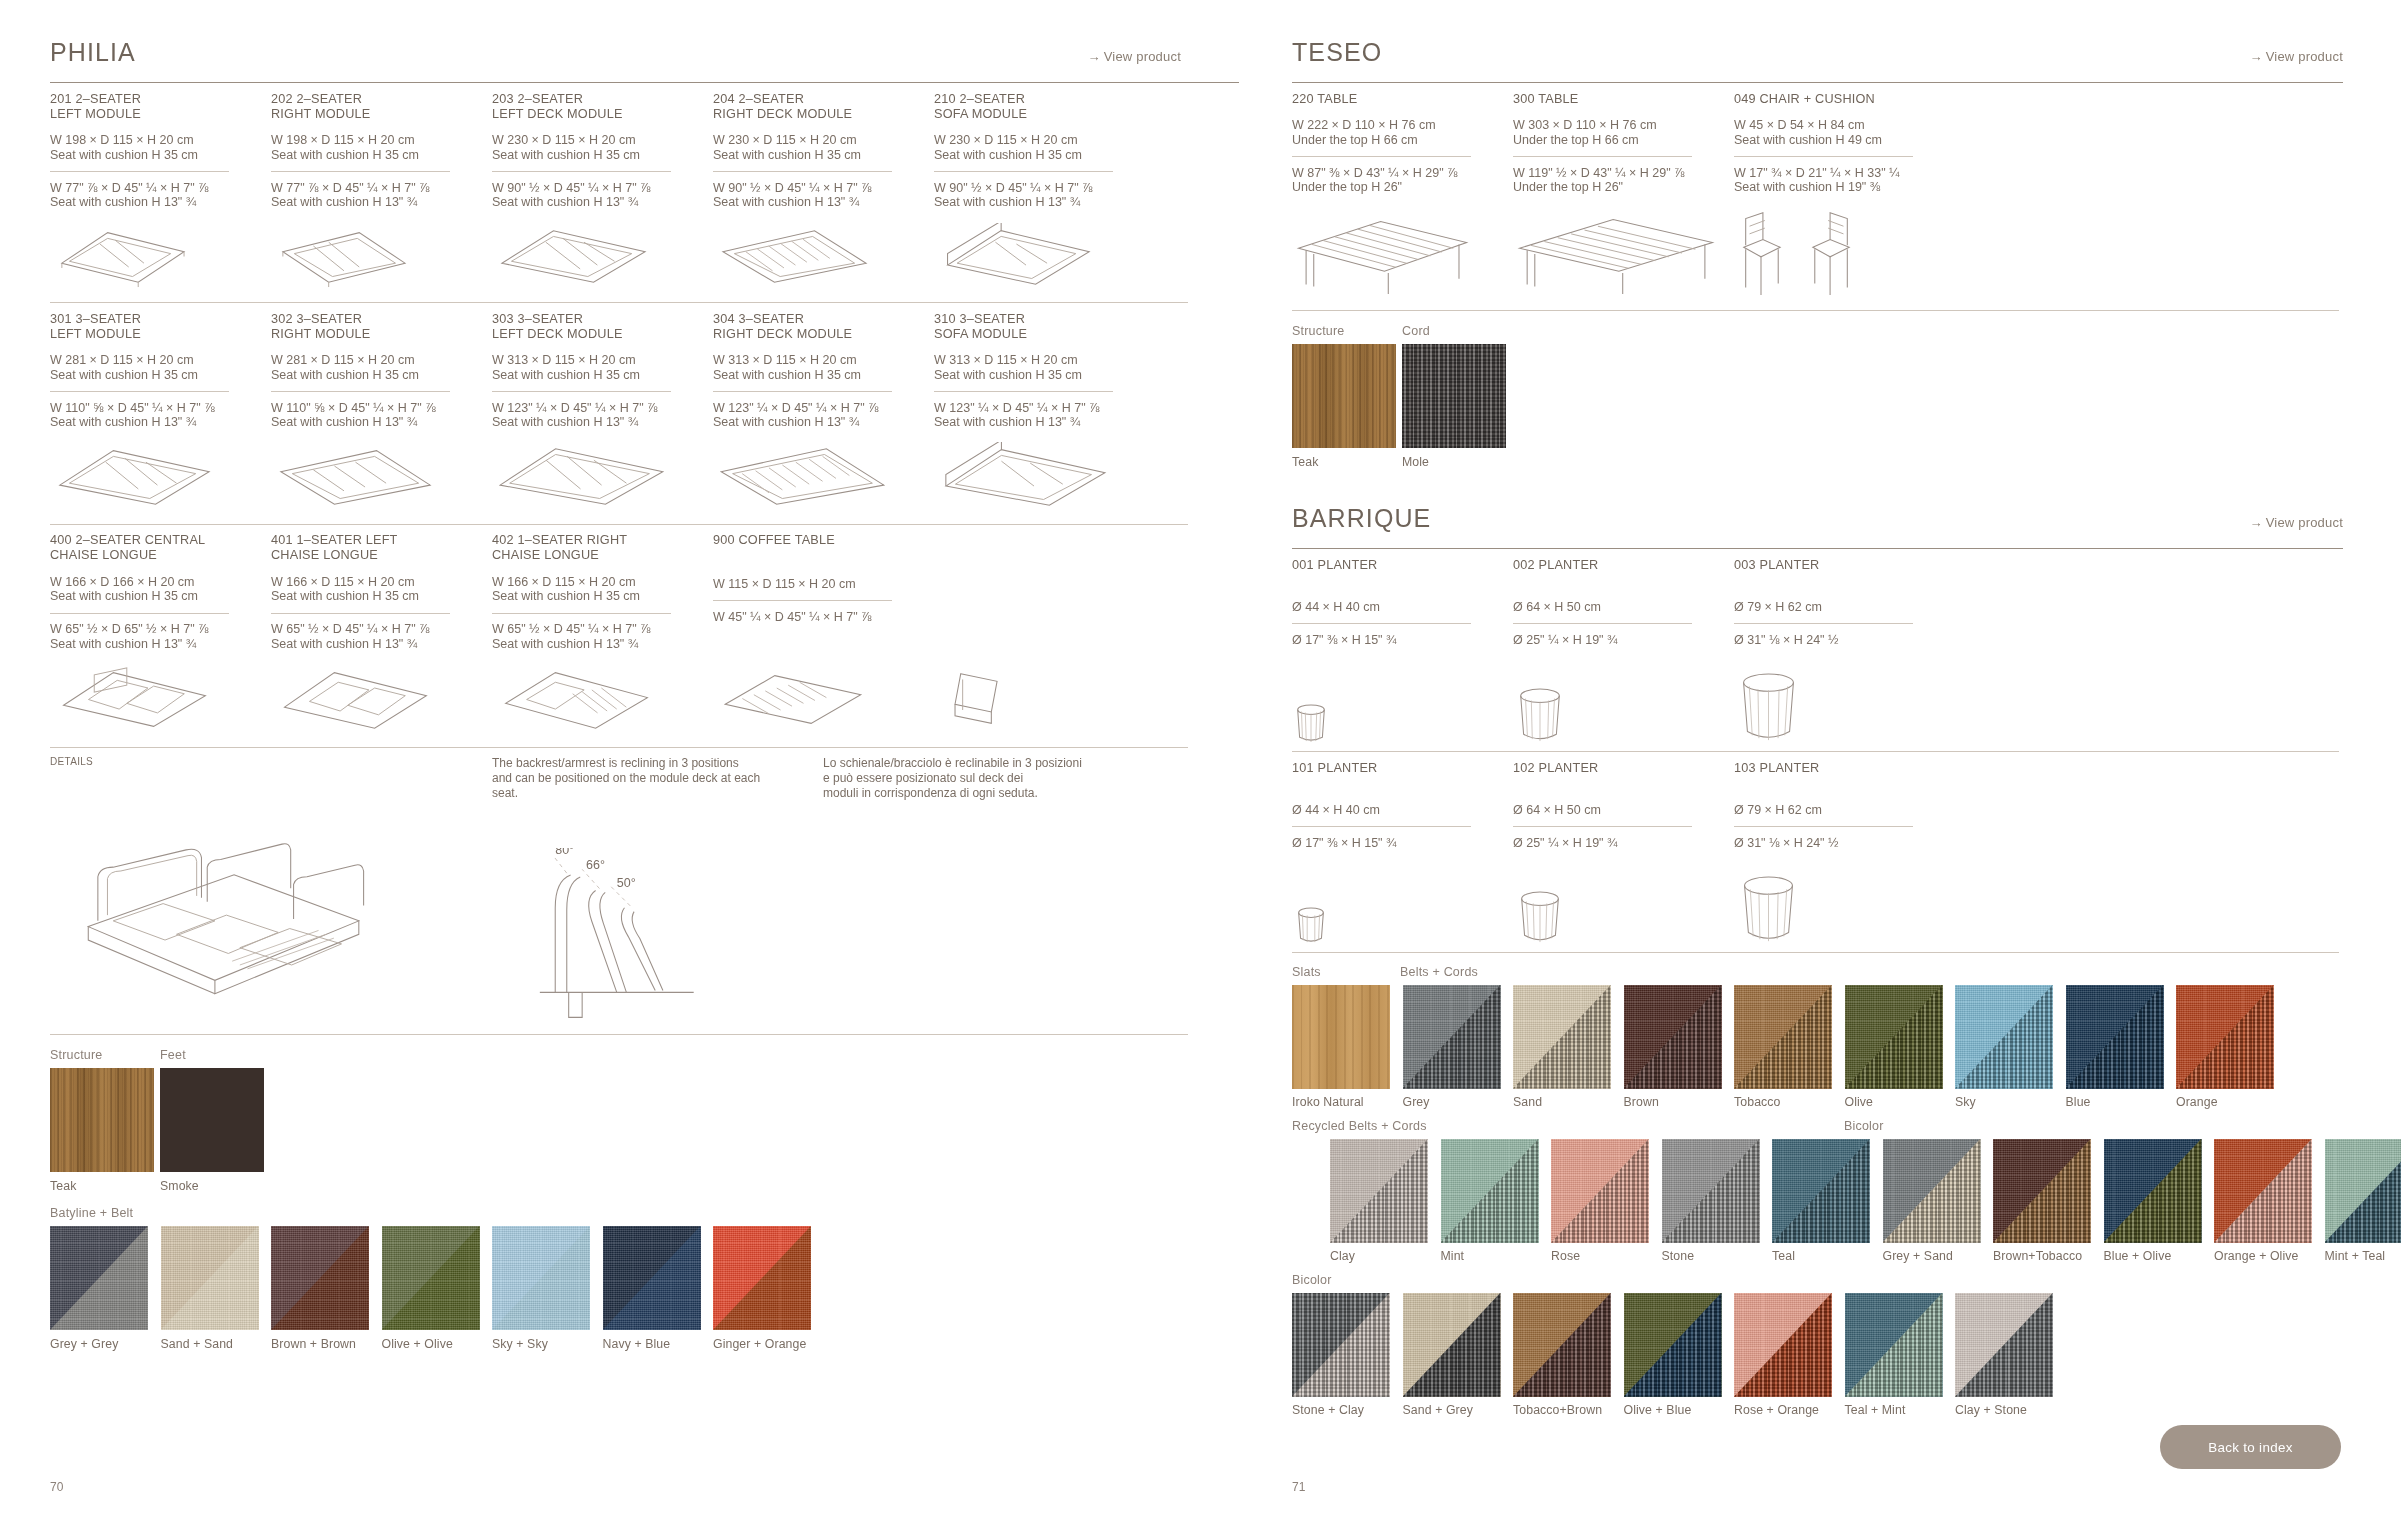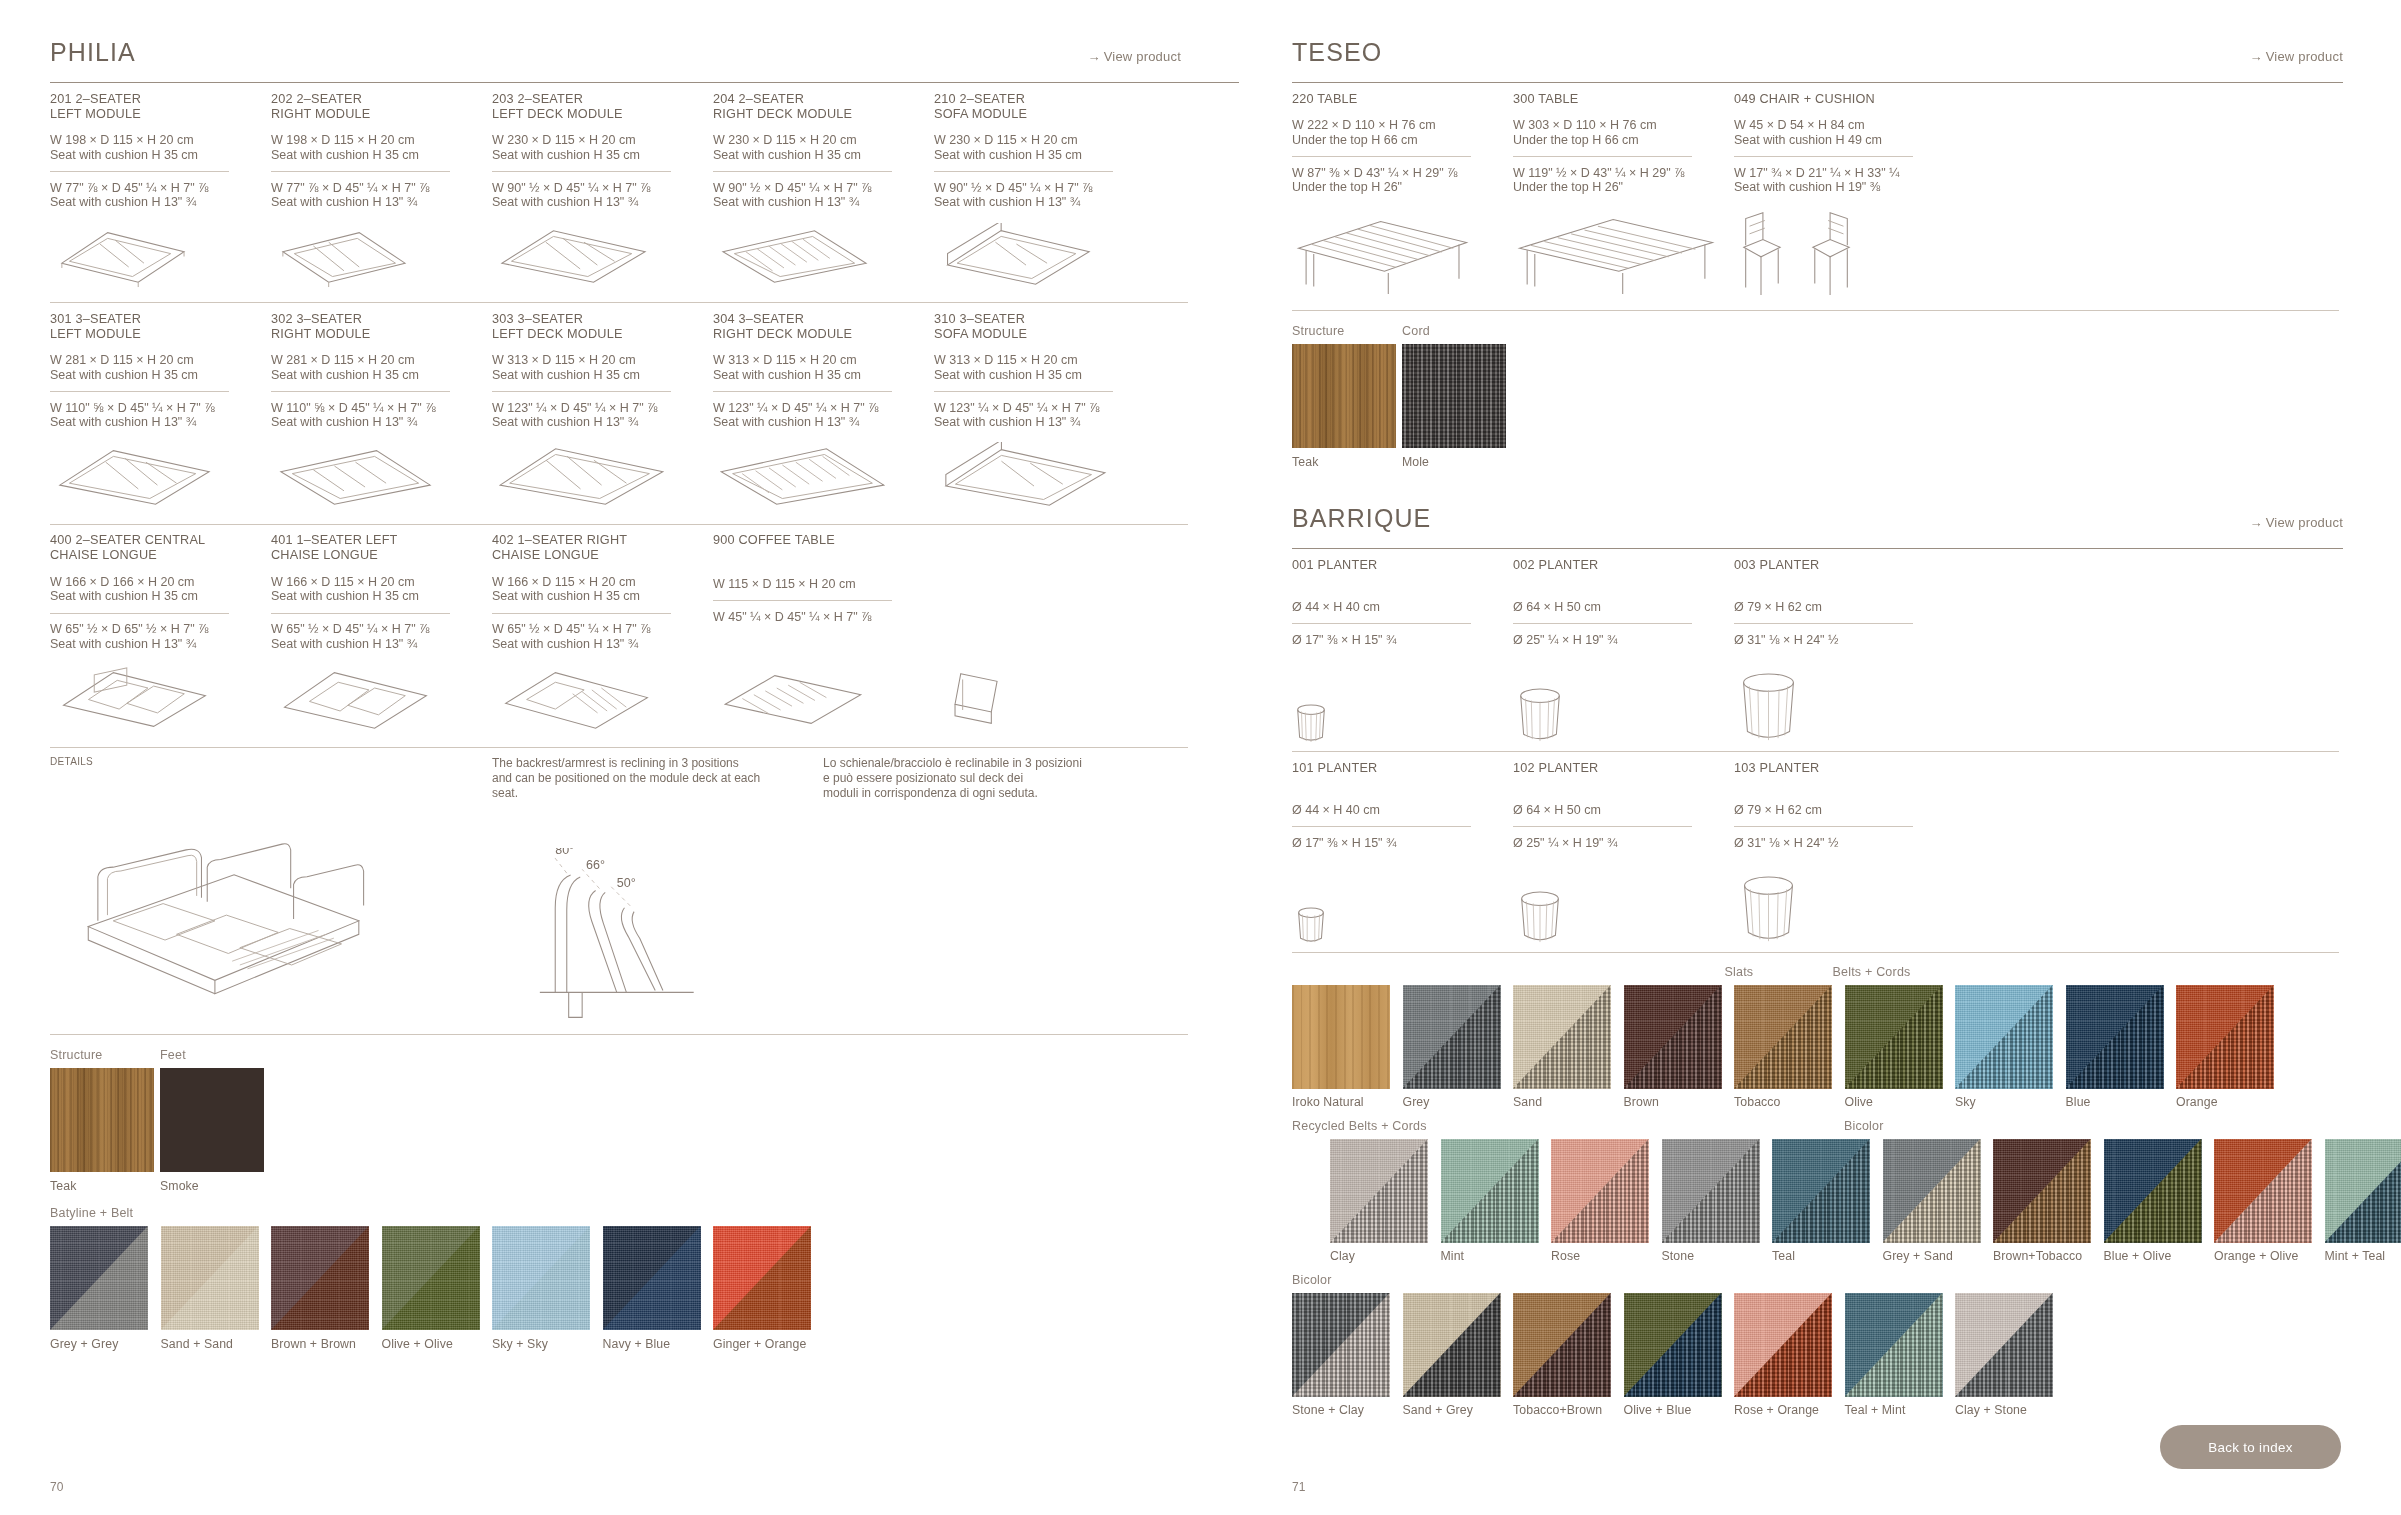--- a/index.html
+++ b/index.html
@@ -841,21 +841,21 @@
               <line x1="46" y1="20" x2="45" y2="69"></line>
             <line x1="55" y1="17" x2="52" y2="66"></line>
           </g>
         </svg>
       </div>
     </div>
 
     <div class="rule-thin" style="width:1047px"></div>
 
     <div style="margin-top:11.5px">
-      <div style="display:flex; gap:10px;justify-content:center;">
+      <div style="display:flex; gap:10px;">
         <div style="width:98px" class="sw-group-label">Slats</div>
         <div class="sw-group-label">Belts + Cords</div>
       </div>
       <div style="display:flex; gap:12.5px;">
         <div>
           <div class="sw-box tex-iroko"></div>
           <div class="sw-name">Iroko Natural</div>
         </div>
         <div>
           <div class="sw-box">

